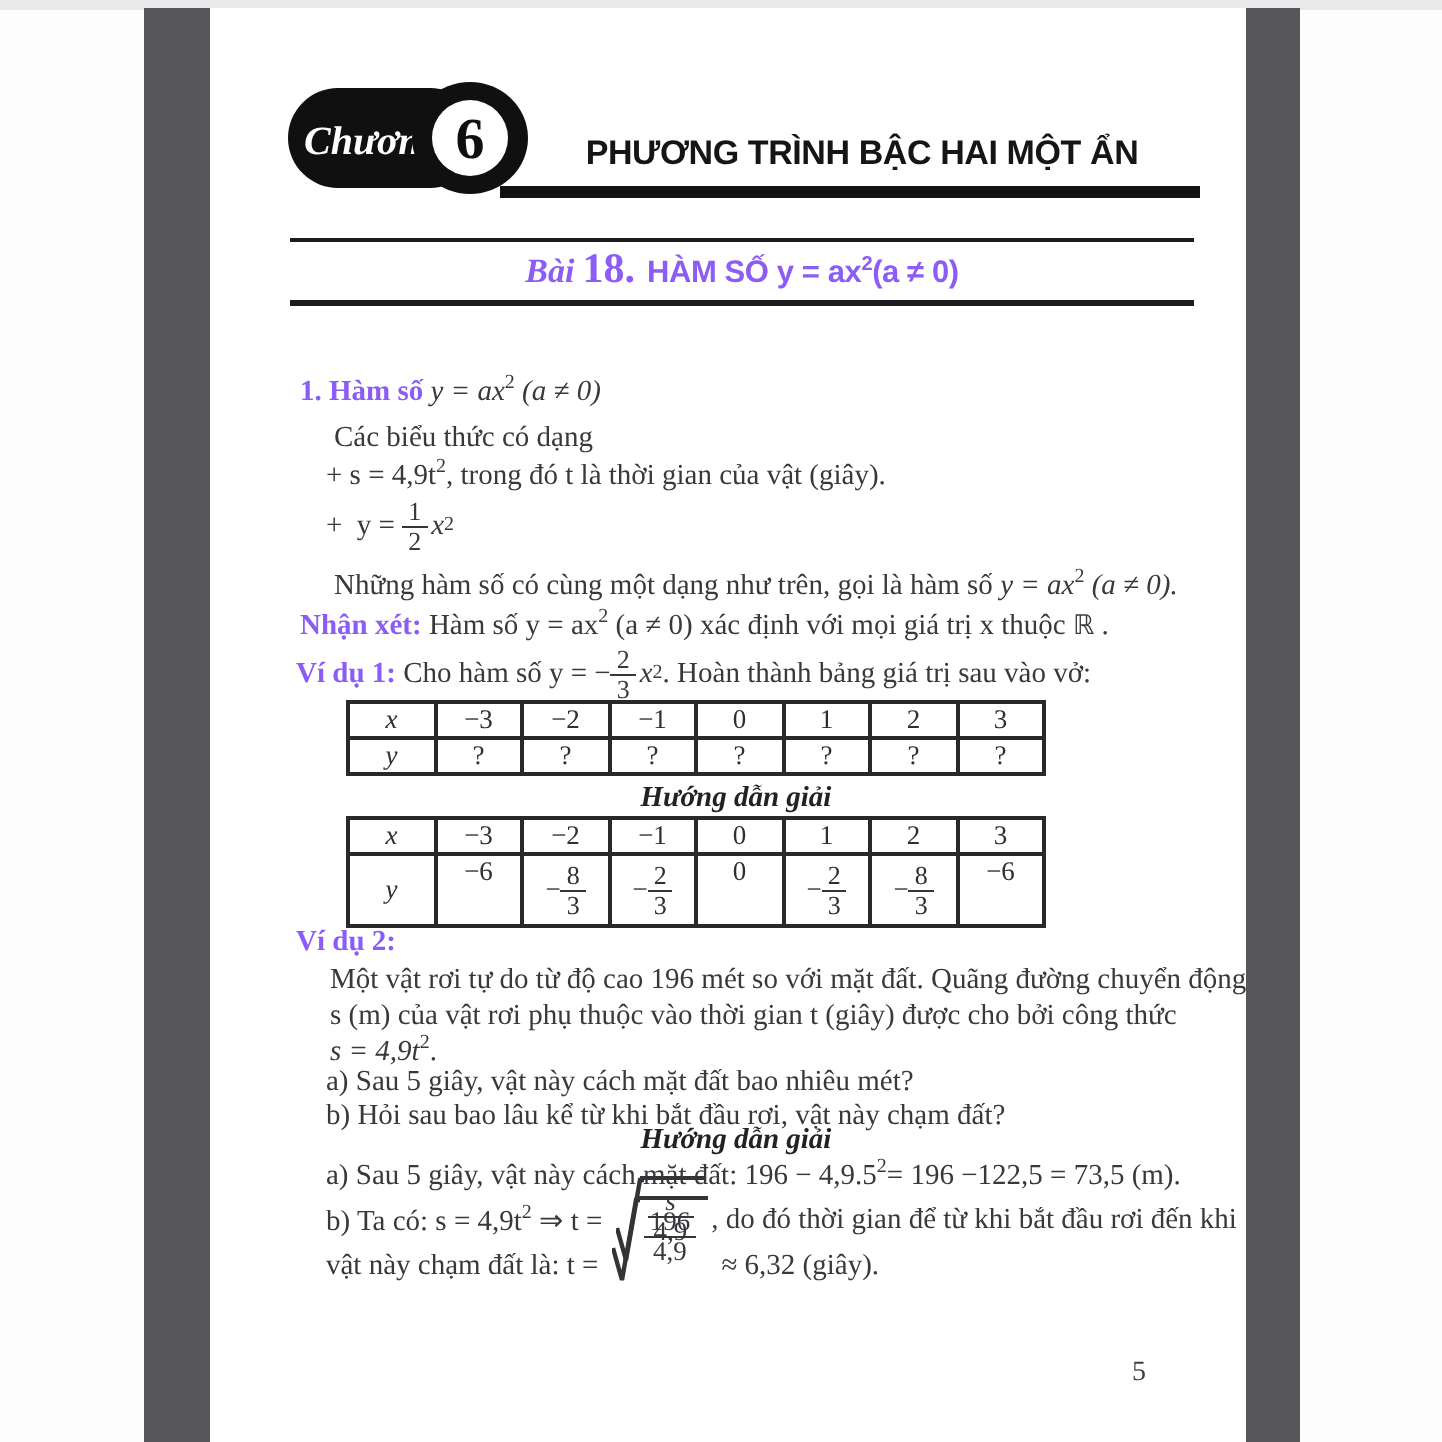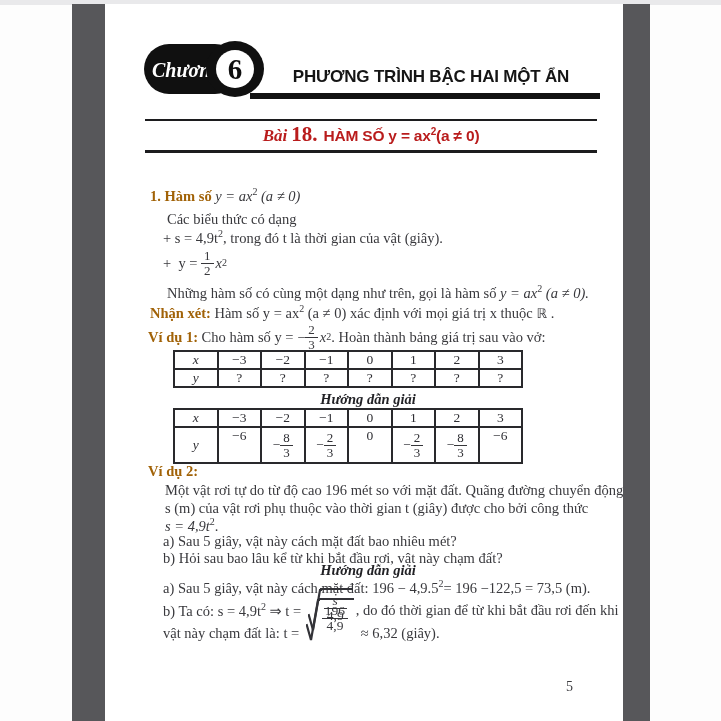--- a/index.html
+++ b/index.html
@@ -13,32 +13,32 @@
   .page{left:105px;top:4px;width:518px;height:717px;background:#ffffff;}
 
   
   .chapter-rule{left:250px;top:93px;width:350px;height:6px;background:#121212;}
   .h-title{left:262px;width:338px;text-align:center;font-family:"Liberation Sans",sans-serif;
            font-weight:bold;font-size:17px;line-height:20px;color:#151515;letter-spacing:-0.2px;}
   .h-title sup{font-size:11px;}
 
   
   .banner-line{left:145px;width:452px;background:#1c1c1e;}
-  .banner-text{left:145px;top:122px;width:452px;text-align:center;color:#b91c1c;}
+  .banner-text{left:145px;top:122px;width:452px;text-align:center;color:#8b5cf6;}
   .banner-bai{font-family:"Liberation Serif",serif;font-style:italic;font-weight:bold;font-size:17px;margin-right:4px;}
   .banner-num{font-family:"Liberation Serif",serif;font-weight:bold;font-size:21px;margin-right:6px;}
   .banner-rest{font-family:"Liberation Sans",sans-serif;font-weight:bold;font-size:15.5px;letter-spacing:-0.2px;}
   .banner-rest sup{font-size:10px;}
 
   .sect-heading{left:133px;top:158px;font-family:"Liberation Sans",sans-serif;font-weight:bold;
                 font-size:15px;color:#1d1d20;}
 
   
   .line{font-size:14.5px;line-height:1.25;white-space:nowrap;}
-  .line b{color:#a16207;}
+  .line b{color:#8b5cf6;}
   .line sup{font-size:10px;}
   .flexline{display:flex;align-items:center;}
   .seg{white-space:pre;}
   .mi{font-style:italic;}
   .rchar{font-family:"DejaVu Sans",sans-serif;font-size:13.5px;}
 
   .frac{display:inline-flex;flex-direction:column;text-align:center;line-height:1.05;
         font-size:13px;vertical-align:middle;}
   .fden{border-top:1px solid #36363a;padding:0 3px;}
   .fnum{padding:0 3px;}

